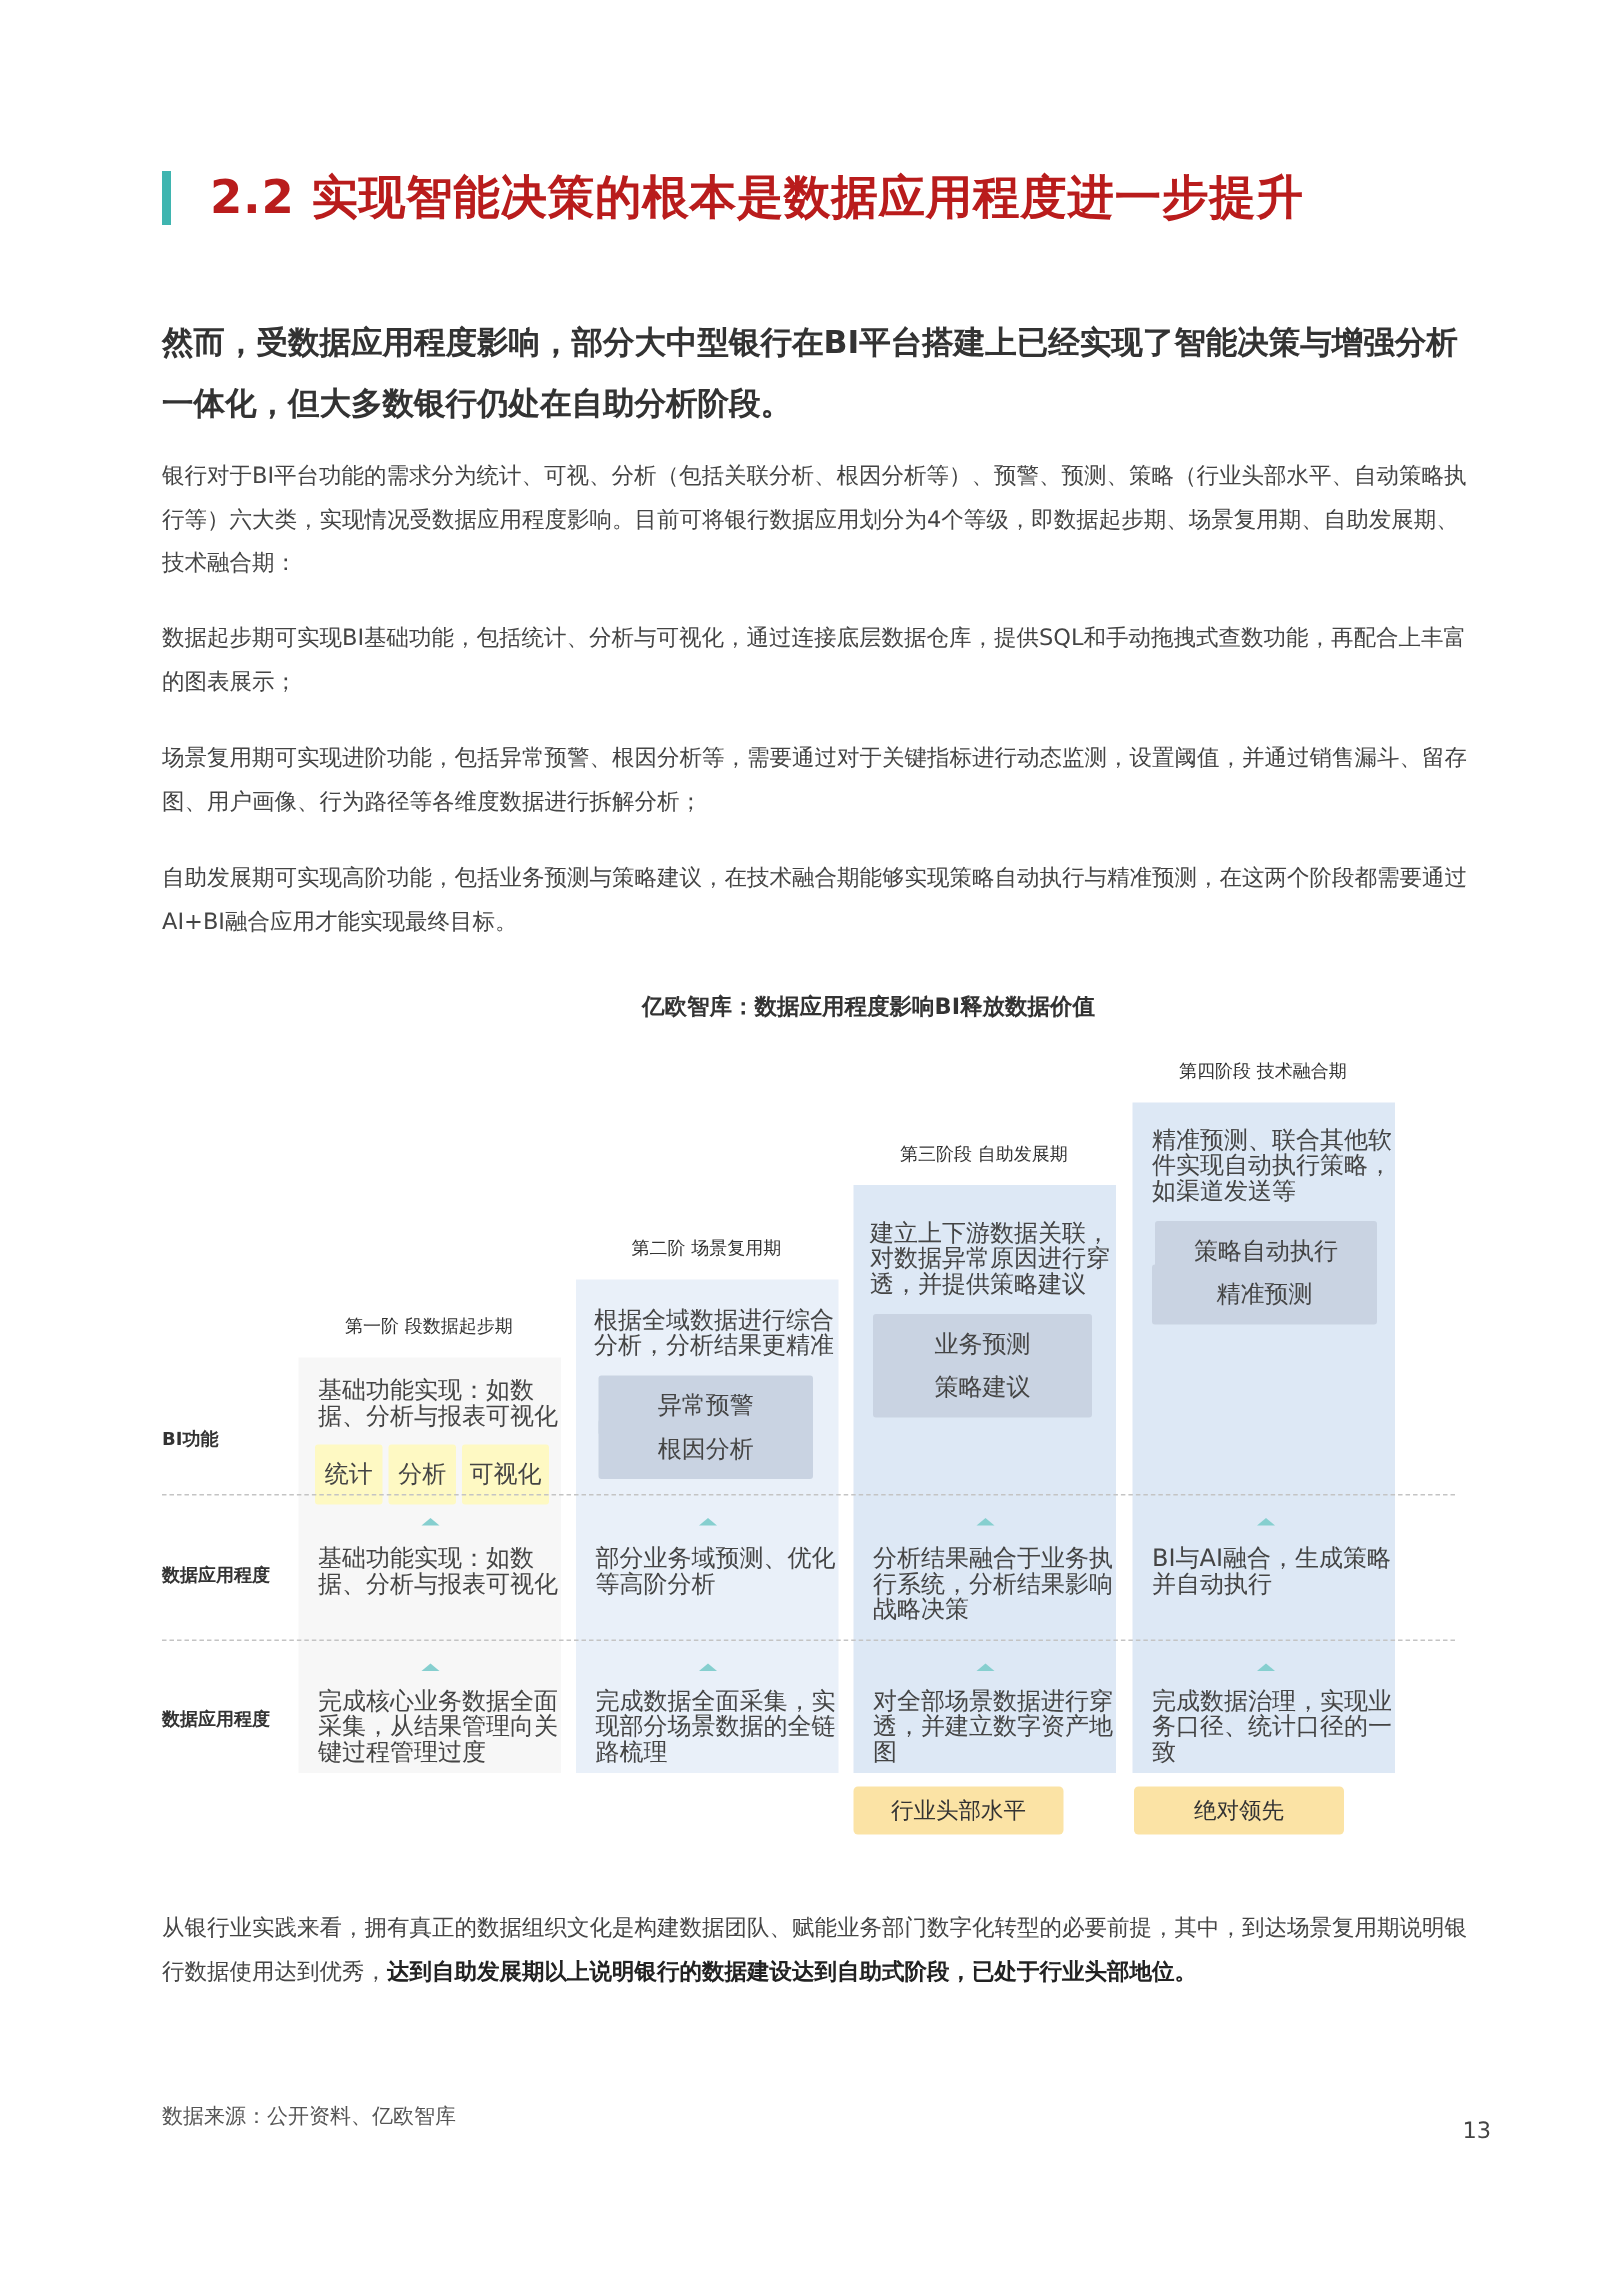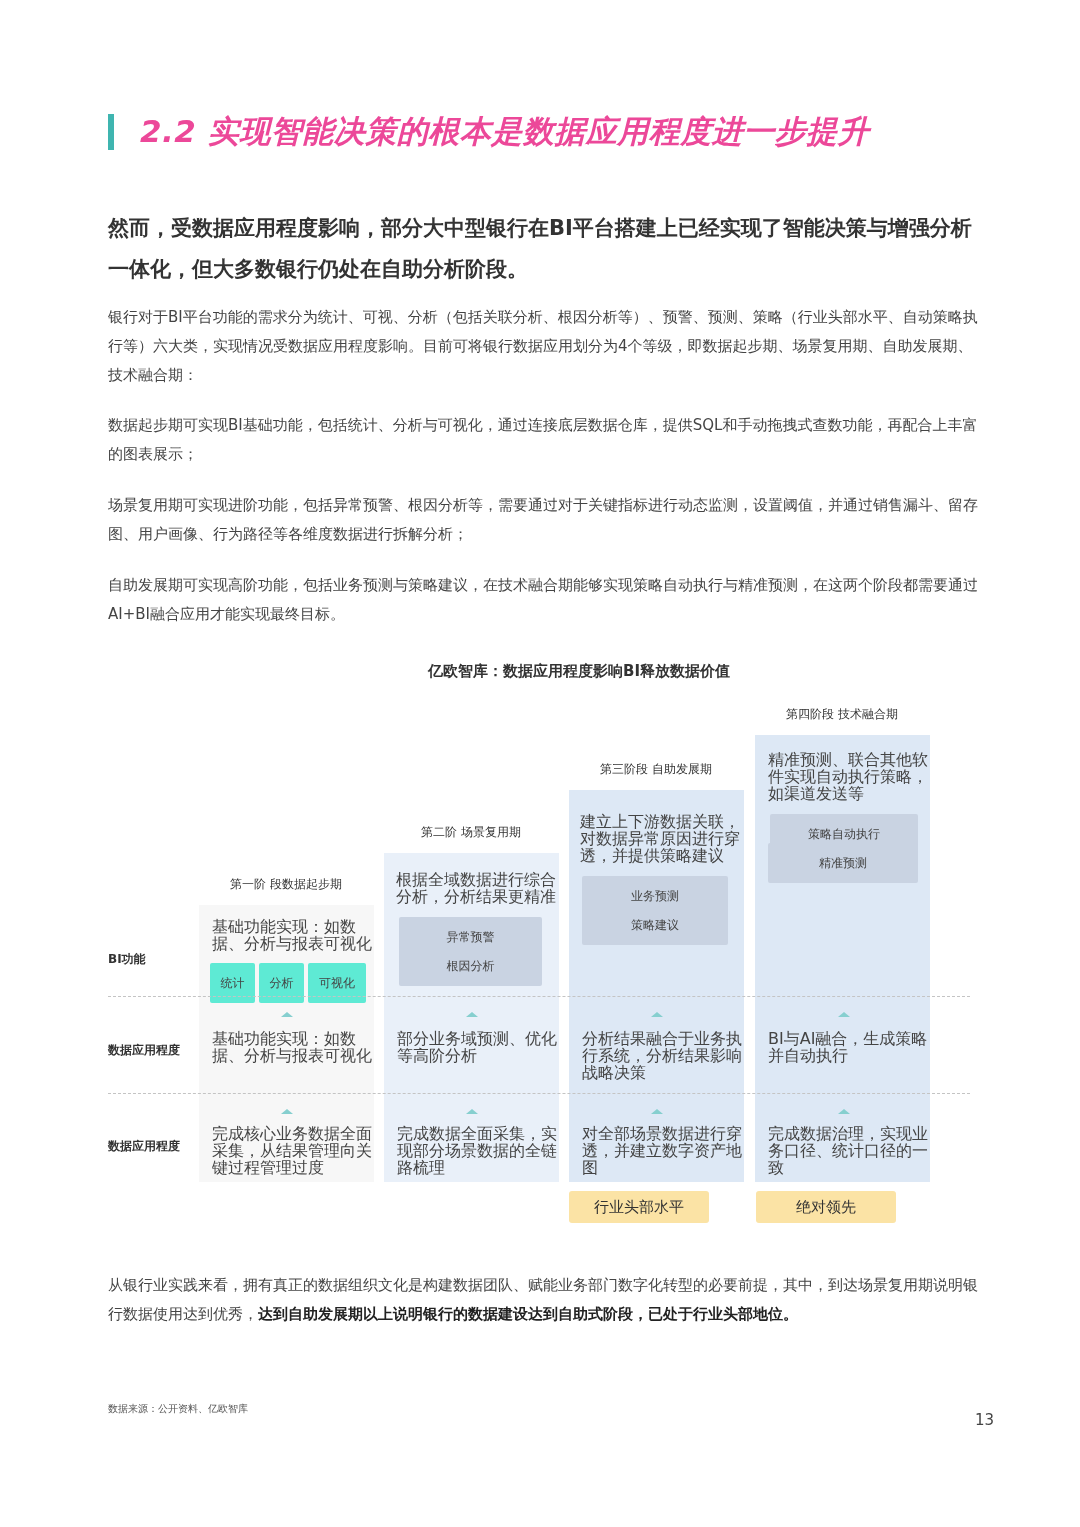--- a/index.html
+++ b/index.html
@@ -1,21 +1,21 @@
 <!DOCTYPE html>
 <html><head>
   <meta charset="utf-8">
   <style>
     * { box-sizing: border-box; margin: 0; padding: 0; }
     html, body { width: 1080px; height: 1527px; background: #ffffff; }
     body { position: relative; font-family: "DejaVu Sans", "Liberation Sans", sans-serif; color: #333333; overflow: hidden; }
 
     .section-title { position: absolute; left: 108px; top: 112px; height: 40px; display: flex; align-items: center; }
     .title-bar { width: 6px; height: 36px; background: #3fb5b0; margin-right: 26px; }
-    .title-text { font-size: 31px; font-weight: bold; color: #ec4899; letter-spacing: 0.5px; font-style: italic; }
+    .title-text { font-size: 31px; font-weight: bold; color: #b91c1c; letter-spacing: 0.5px; }
 
     .lead { position: absolute; left: 108px; top: 208px; width: 870px; font-size: 21px; font-weight: bold; color: #333; line-height: 41px; }
 
     .para { position: absolute; left: 108px; width: 870px; font-size: 15px; color: #444; line-height: 29px; }
     .p1 { top: 303px; }
     .p2 { top: 411px; }
     .p3 { top: 491px; }
     .p4 { top: 571px; }
     .p5 { top: 1271px; }
     .strong { font-weight: bold; color: #222; }
@@ -27,32 +27,32 @@
 
     
     .col { position: absolute; }
     .col1 { left: 199px; top: 905px; width: 175px; height: 277px; background: #f7f7f7; }
     .col2 { left: 384px; top: 853px; width: 175px; height: 329px; background: #e9f0f9; }
     .col3 { left: 569px; top: 790px; width: 175px; height: 392px; background: #dde8f5; }
     .col4 { left: 755px; top: 735px; width: 175px; height: 447px; background: #dde8f5; }
 
     .cell-text { position: absolute; font-size: 16px; color: #444; line-height: 17px; width: 160px; }
 
-    .tag { position: absolute; height: 40px; background: #c9d3e2; font-size: 12px; color: #444; display: flex; align-items: center; justify-content: center; border-radius: 2px; }
-    .tag.gray { background: #5eead4; }
+    .tag { position: absolute; height: 40px; background: #c9d3e2; font-size: 16px; color: #444; display: flex; align-items: center; justify-content: center; border-radius: 2px; }
+    .tag.gray { background: #fef9c3; }
 
     .row-label { position: absolute; left: 108px; font-size: 12px; font-weight: bold; color: #333; }
 
     .dash { position: absolute; left: 108px; width: 862px; height: 0; border-top: 1px dashed #c4c4c4; }
 
     .arrow { position: absolute; width: 0; height: 0; border-left: 6px solid transparent; border-right: 6px solid transparent; border-bottom: 5px solid #86cfcf; }
 
     .badge { position: absolute; top: 1191px; height: 32px; width: 140px; background: #fbe3a5; border-radius: 3px; font-size: 15px; color: #333; display: flex; align-items: center; justify-content: center; font-weight: 500; }
 
-    .source { position: absolute; left: 108px; top: 1402px; font-size: 10px; color: #555; }
+    .source { position: absolute; left: 108px; top: 1402px; font-size: 14px; color: #555; }
     .page-num { position: absolute; left: 975px; top: 1411px; font-size: 15px; color: #444; }
   </style>
 </head>
 <body>
 
 <div class="section-title">
   <div class="title-bar"></div>
   <div class="title-text">2.2 实现智能决策的根本是数据应用程度进一步提升</div>
 </div>
 

